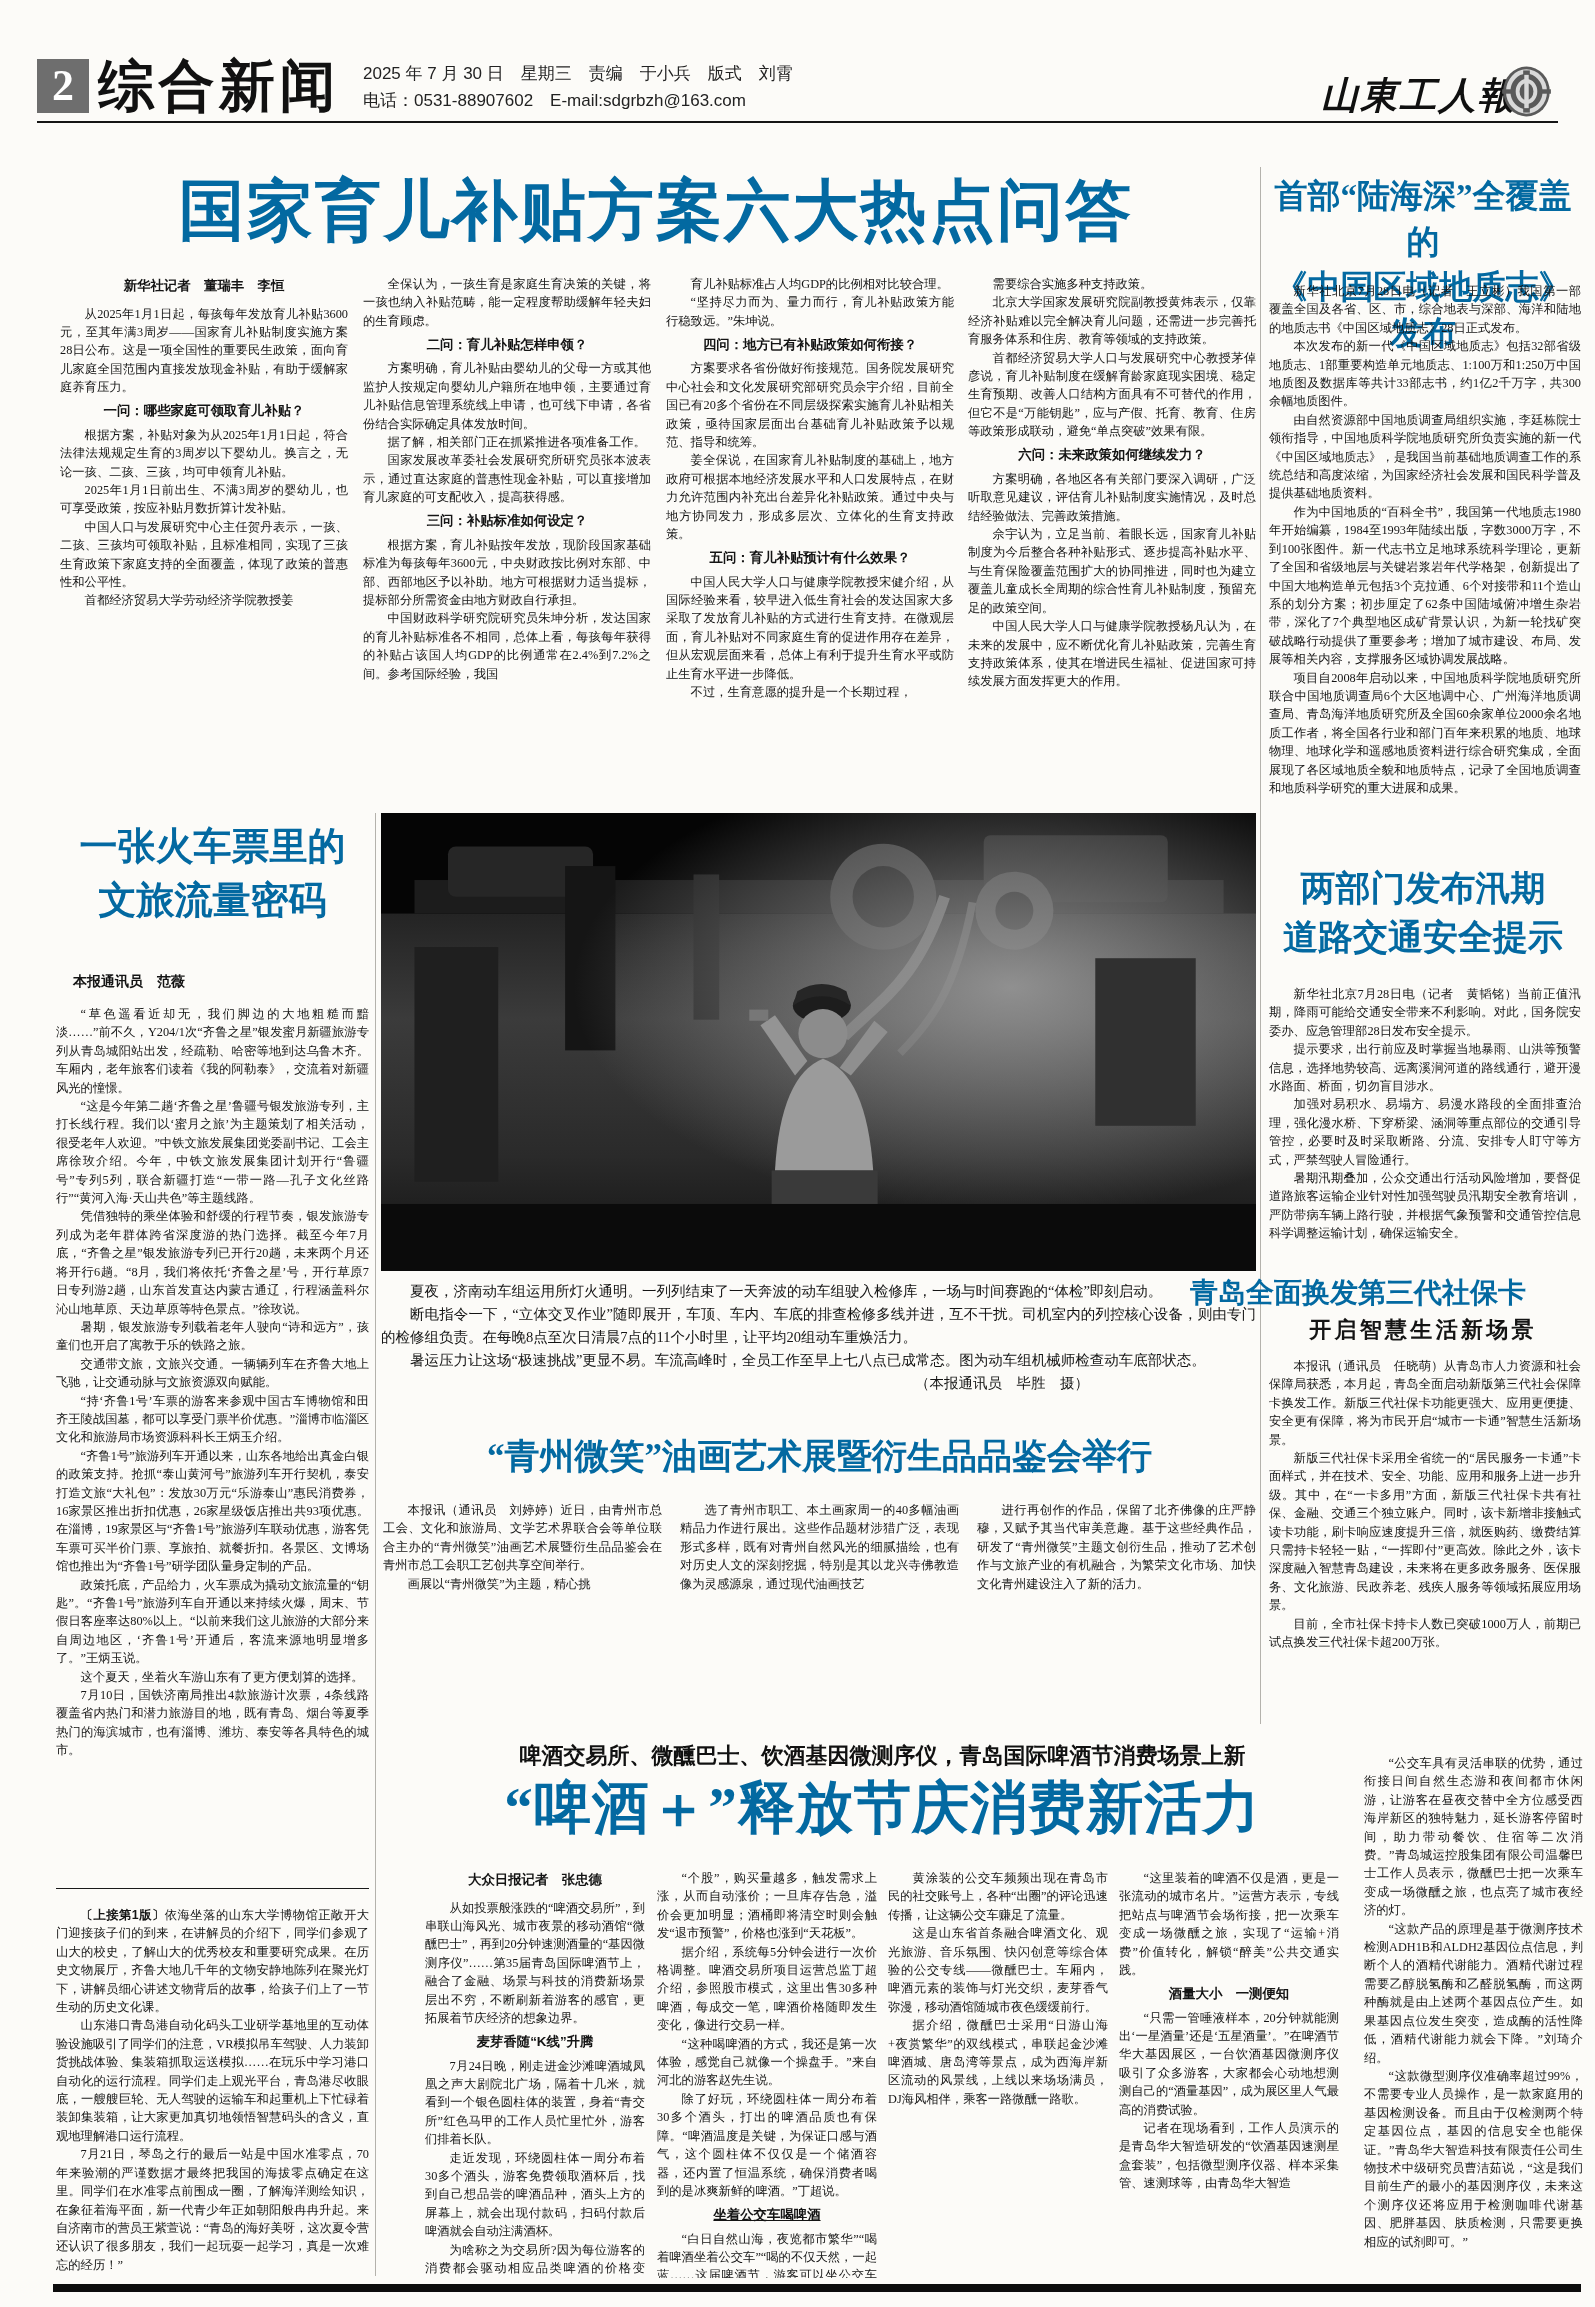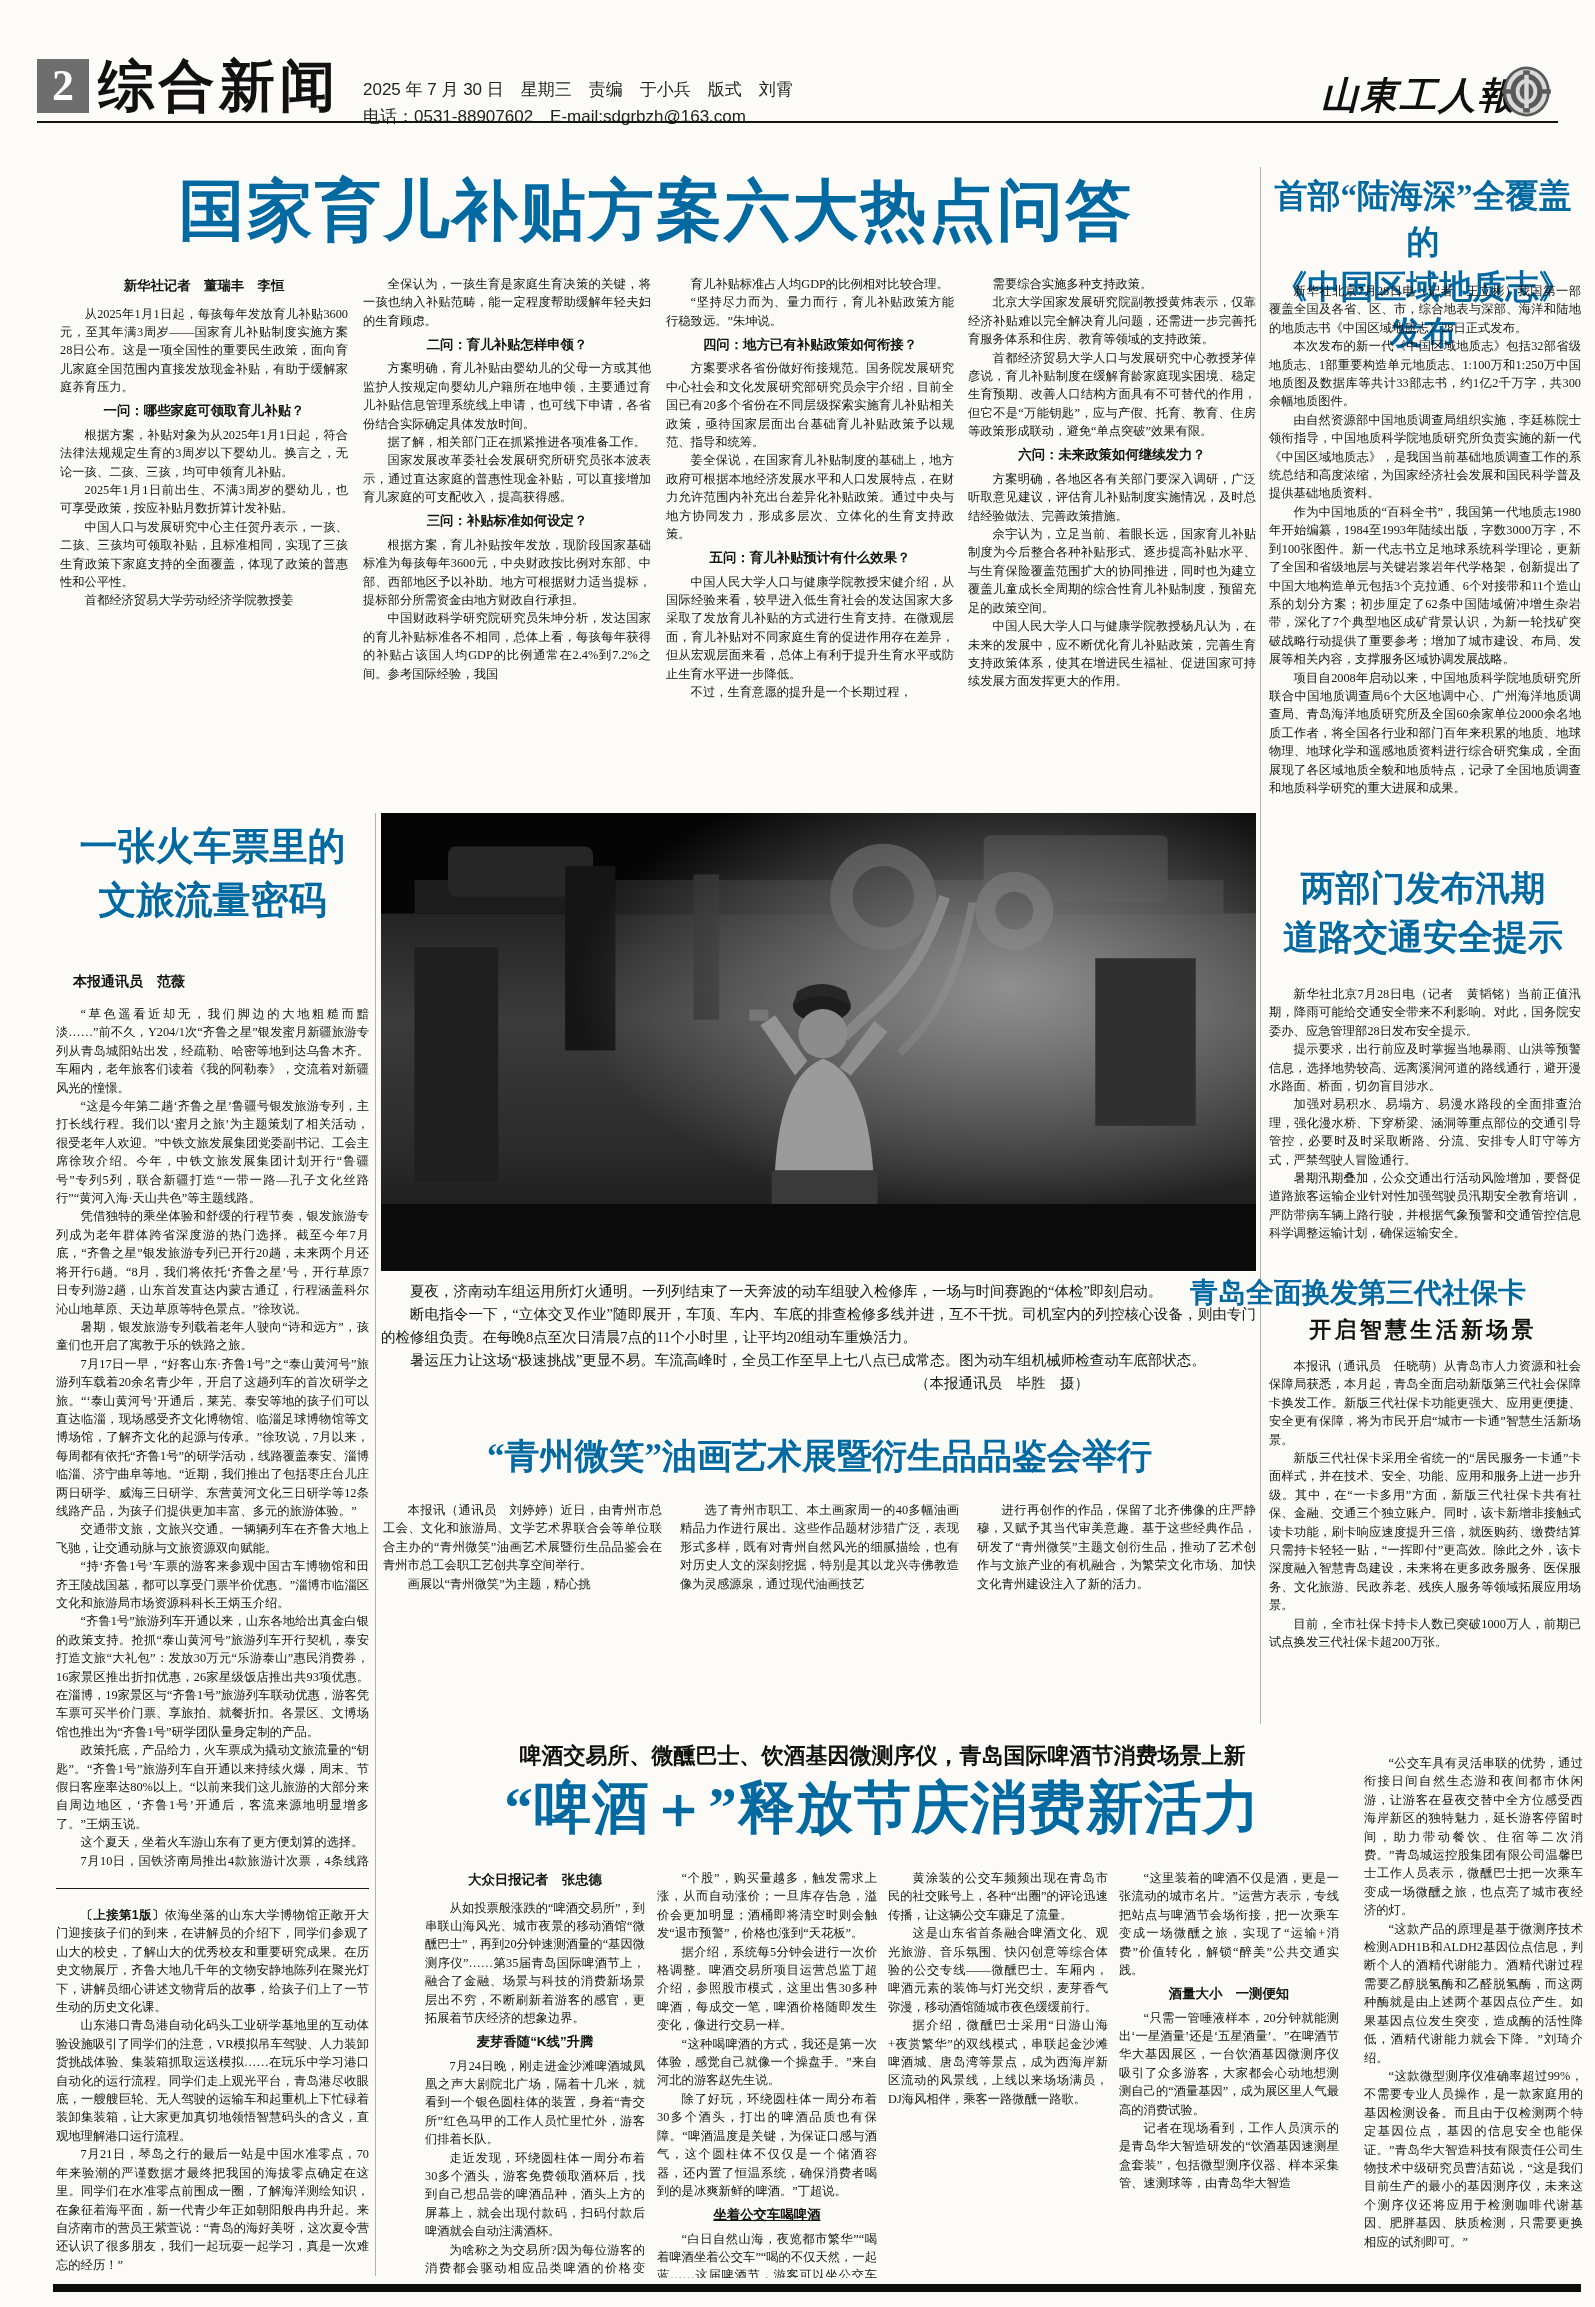--- a/index.html
+++ b/index.html
@@ -4,21 +4,21 @@
 <style>
   html,body{margin:0;padding:0;background:#e8e6e0;}
   .page{position:relative;width:1596px;height:2307px;background:#fcfbf8;color:#141414;
         font-family:"Liberation Serif",serif;overflow:hidden;}
   
   .pagenum{position:absolute;left:37px;top:59px;width:52px;height:54px;background:#6e6e6e;
            color:#fff;font:bold 44px/54px "Liberation Serif",serif;text-align:center;}
   .section{position:absolute;left:98px;top:49px;font-family:"Liberation Sans",sans-serif;
            font-weight:900;font-size:56px;letter-spacing:4.5px;color:#111;}
   .hmeta{position:absolute;left:363px;top:60px;font-family:"Liberation Sans",sans-serif;
-         font-size:17px;line-height:27px;color:#222;margin-top:16px;}
+         font-size:17px;line-height:27px;color:#222;}
   .masthead{position:absolute;left:1321px;top:71px;font-family:"Liberation Serif",serif;
             font-weight:bold;font-style:italic;font-size:37px;letter-spacing:2.2px;color:#101010;}
   .logo{position:absolute;left:1501px;top:66px;width:51px;height:51px;}
   .hrule{position:absolute;left:37px;top:121px;width:1521px;height:1.7px;background:#151515;}
   
   .hl{font-family:"Liberation Serif",serif;font-weight:900;color:#0369a1;text-align:center;}
   .col{position:absolute;overflow:hidden;text-align:justify;}
   .col p{margin:0;text-indent:2em;font-size:12.3px;line-height:18.4px;}
   .col h4{margin:5.6px 0;text-indent:0;text-align:center;font-size:13.4px;
           font-family:Liberation Sans, sans-serif;font-weight:bold;}
@@ -131,21 +131,20 @@
   <div id="train-hl" class="hl">
     <div>一张火车票里的</div>
     <div>文旅流量密码</div>
   </div>
   <div id="train-byline">本报通讯员　范薇</div>
   <div class="col" style="left:56px;top:1005px;width:313px;height:864px;">
       <p>“草色遥看近却无，我们脚边的大地粗糙而黯淡……”前不久，Y204/1次“齐鲁之星”银发蜜月新疆旅游专列从青岛城阳站出发，经疏勒、哈密等地到达乌鲁木齐。车厢内，老年旅客们读着《我的阿勒泰》，交流着对新疆风光的憧憬。</p>
       <p>“这是今年第二趟‘齐鲁之星’鲁疆号银发旅游专列，主打长线行程。我们以‘蜜月之旅’为主题策划了相关活动，很受老年人欢迎。”中铁文旅发展集团党委副书记、工会主席徐玫介绍。今年，中铁文旅发展集团计划开行“鲁疆号”专列5列，联合新疆打造“一带一路—孔子文化丝路行”“黄河入海·天山共色”等主题线路。</p>
       <p>凭借独特的乘坐体验和舒缓的行程节奏，银发旅游专列成为老年群体跨省深度游的热门选择。截至今年7月底，“齐鲁之星”银发旅游专列已开行20趟，未来两个月还将开行6趟。“8月，我们将依托‘齐鲁之星’号，开行草原7日专列游2趟，山东首发直达内蒙古通辽，行程涵盖科尔沁山地草原、天边草原等特色景点。”徐玫说。</p>
       <p>暑期，银发旅游专列载着老年人驶向“诗和远方”，孩童们也开启了寓教于乐的铁路之旅。</p>
-      <p>7月17日一早，“好客山东·齐鲁1号”之“泰山黄河号”旅游列车载着20余名青少年，开启了这趟列车的首次研学之旅。“‘泰山黄河号’开通后，莱芜、泰安等地的孩子们可以直达临淄，现场感受齐文化博物馆、临淄足球博物馆等文博场馆，了解齐文化的起源与传承。”徐玫说，7月以来，每周都有依托“齐鲁1号”的研学活动，线路覆盖泰安、淄博临淄、济宁曲阜等地。“近期，我们推出了包括枣庄台儿庄两日研学、威海三日研学、东营黄河文化三日研学等12条线路产品，为孩子们提供更加丰富、多元的旅游体验。”</p>
       <p>交通带文旅，文旅兴交通。一辆辆列车在齐鲁大地上飞驰，让交通动脉与文旅资源双向赋能。</p>
       <p>“持‘齐鲁1号’车票的游客来参观中国古车博物馆和田齐王陵战国墓，都可以享受门票半价优惠。”淄博市临淄区文化和旅游局市场资源科科长王炳玉介绍。</p>
       <p>“齐鲁1号”旅游列车开通以来，山东各地给出真金白银的政策支持。抢抓“泰山黄河号”旅游列车开行契机，泰安打造文旅“大礼包”：发放30万元“乐游泰山”惠民消费券，16家景区推出折扣优惠，26家星级饭店推出共93项优惠。在淄博，19家景区与“齐鲁1号”旅游列车联动优惠，游客凭车票可买半价门票、享旅拍、就餐折扣。各景区、文博场馆也推出为“齐鲁1号”研学团队量身定制的产品。</p>
       <p>政策托底，产品给力，火车票成为撬动文旅流量的“钥匙”。“齐鲁1号”旅游列车自开通以来持续火爆，周末、节假日客座率达80%以上。“以前来我们这儿旅游的大部分来自周边地区，‘齐鲁1号’开通后，客流来源地明显增多了。”王炳玉说。</p>
       <p>这个夏天，坐着火车游山东有了更方便划算的选择。</p>
       <p>7月10日，国铁济南局推出4款旅游计次票，4条线路覆盖省内热门和潜力旅游目的地，既有青岛、烟台等夏季热门的海滨城市，也有淄博、潍坊、泰安等各具特色的城市。</p>
     </div>
 
   <svg id="photo" viewBox="0 0 1568 820" preserveAspectRatio="none">
     <defs>

